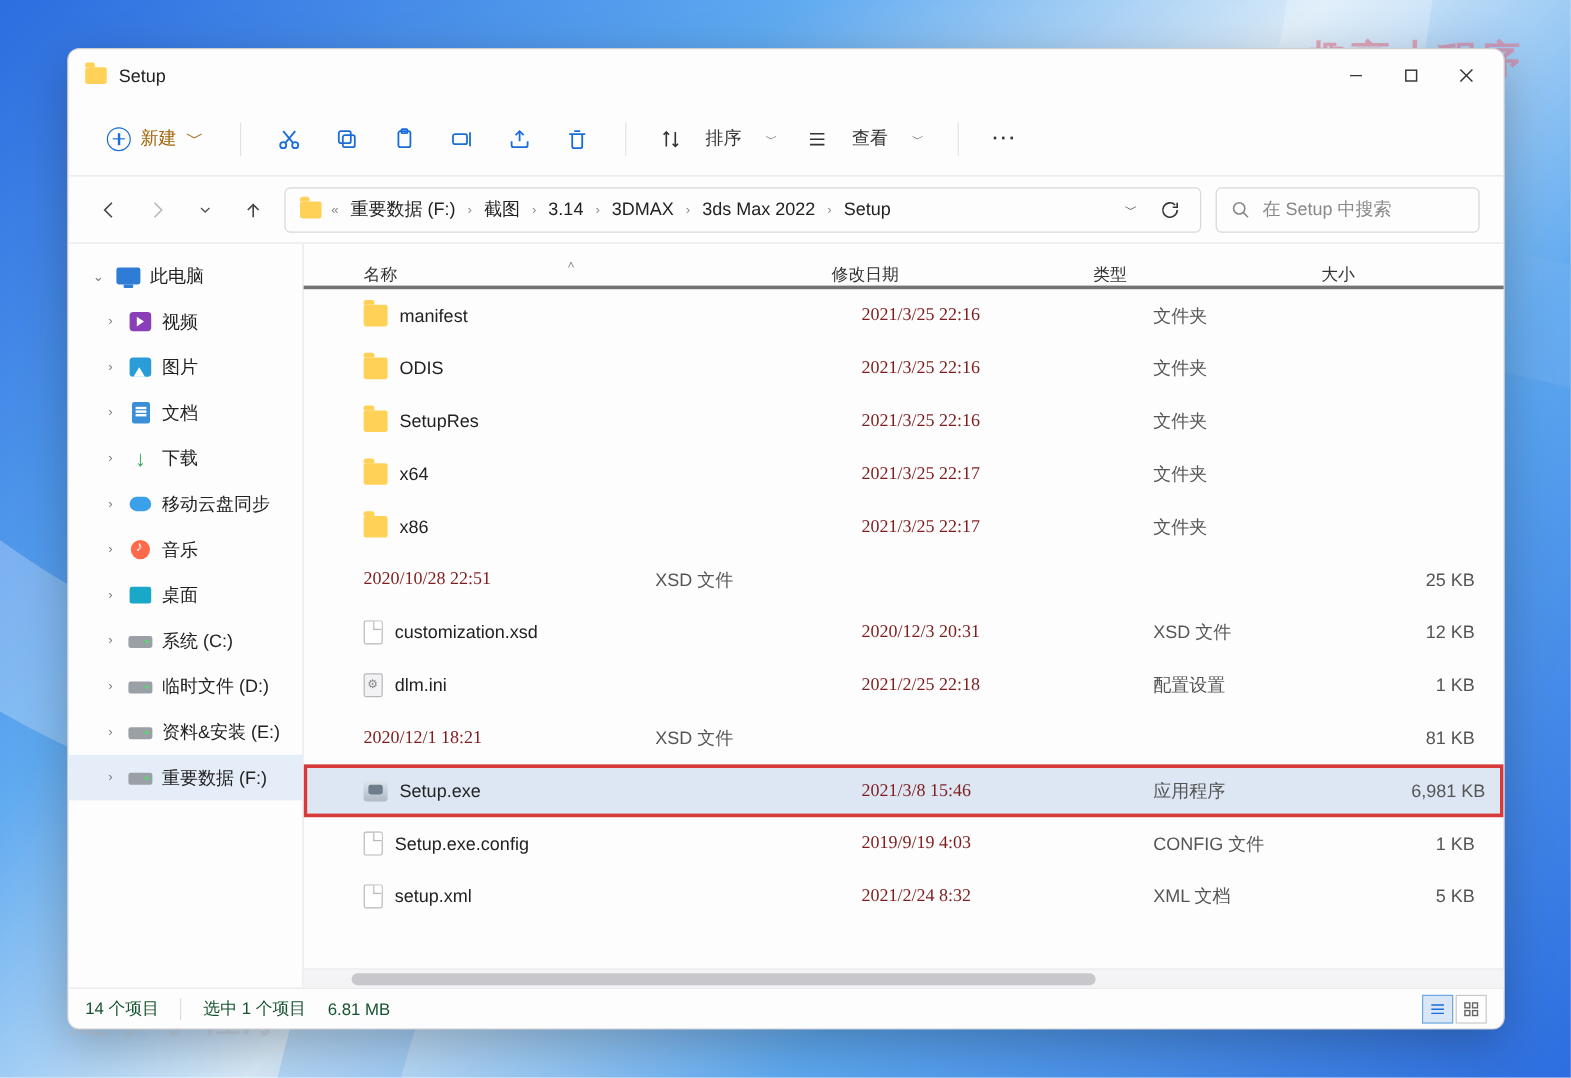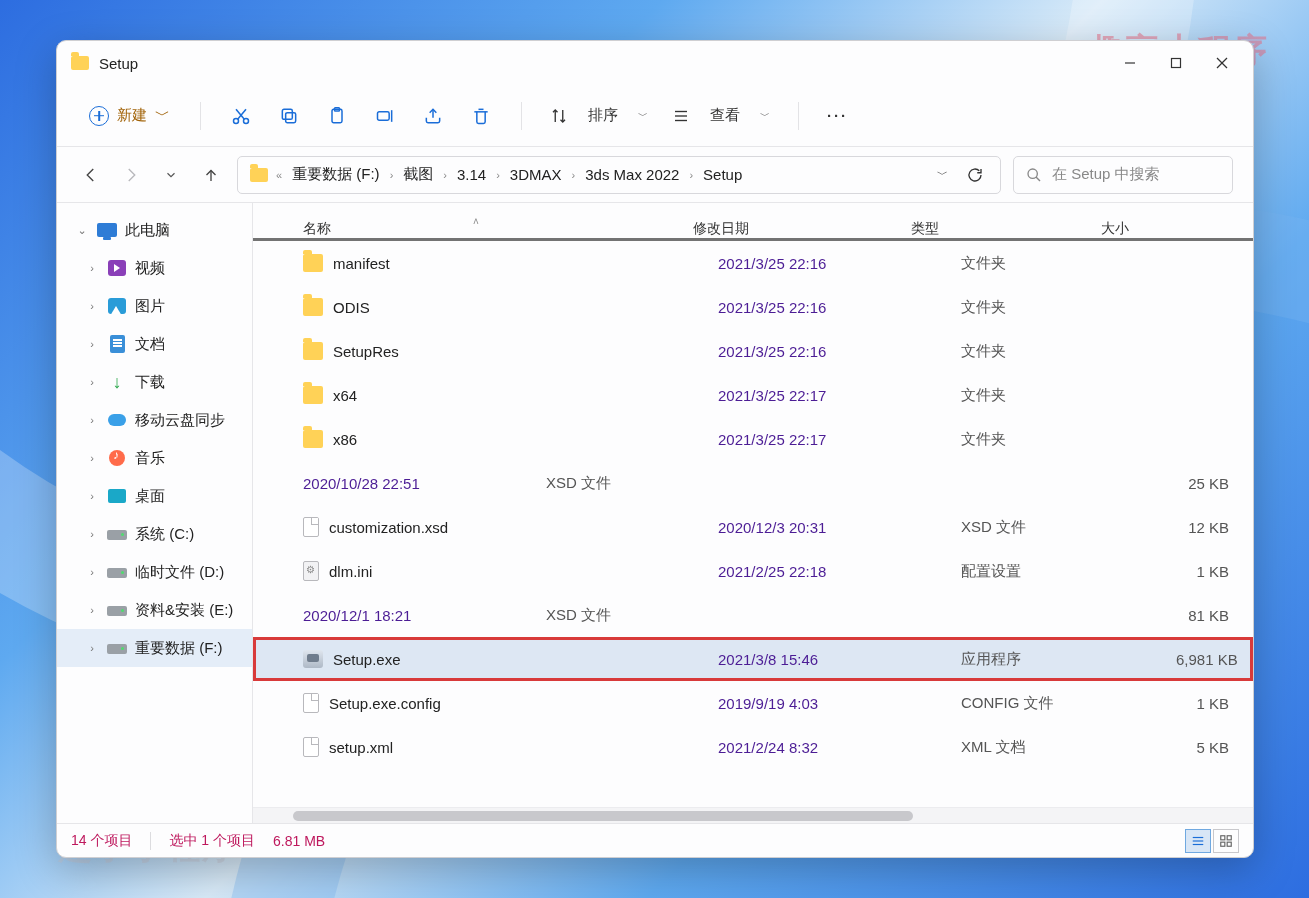--- a/index.html
+++ b/index.html
@@ -127,36 +127,36 @@
   .colhdr .c-type{flex:0 0 190px;}
   .colhdr .c-size{flex:1;text-align:left;}
   .filelist{flex:1;overflow-y:auto;overflow-x:auto;}
   .row{
     display:flex;align-items:center;height:44px;
     padding:0 18px 0 50px;color:#222;gap:25px;
   }
   .row.sel{background:#dde7f3;}
   .row.hl{outline:3px solid #d83a3a;outline-offset:-3px;}
   .row .c-name{flex:0 0 390px;display:flex;align-items:center;gap:10px;}
-  .row .c-date{flex:0 0 218px;color:#4c1d95;}
+  .row .c-date{flex:0 0 218px;color:#7f1d1d;font-family:Liberation Serif, serif;}
   .row .c-type{flex:0 0 190px;color:#555;}
   .row .c-size{flex:1;text-align:right;color:#555;padding-right:6px;white-space:nowrap;}
   .fico{width:20px;height:18px;flex-shrink:0;}
   .fico.folder{background:#ffd257;border-radius:2px;position:relative;}
   .fico.folder::before{content:"";position:absolute;top:-4px;left:0;width:9px;height:4px;background:#ffd257;border-radius:2px 2px 0 0;}
   .fico.file{width:16px;height:20px;background:#fff;border:1.4px solid #b8b8bc;border-radius:2px;position:relative;}
   .fico.file::before{content:"";position:absolute;top:0;right:0;width:6px;height:6px;background:#fff;border-left:1.4px solid #b8b8bc;border-bottom:1.4px solid #b8b8bc;}
   .fico.cfg{width:16px;height:20px;background:#f2f2f4;border:1.4px solid #b8b8bc;border-radius:2px;position:relative;}
   .fico.cfg::after{content:"⚙";position:absolute;top:2px;left:2px;font-size:10px;color:#888;}
   .fico.exe{width:20px;height:18px;background:linear-gradient(#dfe6ee,#aeb9c6);border-radius:3px;position:relative;}
   .fico.exe::after{content:"";position:absolute;top:4px;left:4px;width:12px;height:8px;background:#6f7c8c;border-radius:2px;}
   .status{
     height:34px;border-top:1px solid #e6e6e9;
     display:flex;align-items:center;padding:0 14px;gap:18px;
-    font-size:14px;color:#be185d;
+    font-size:14px;color:#14532d;
   }
   .status .vsmall{width:1px;height:18px;background:#dcdcdf;}
   .status .viewbtns{margin-left:auto;display:flex;gap:2px;}
   .status .vb{width:26px;height:24px;border:1px solid #c8c8cc;display:flex;align-items:center;justify-content:center;font-size:13px;color:#555;}
   .status .vb.act{background:#d8e6f6;border-color:#6fa8e0;color:#1a6dd8;}
   .hscroll{height:16px;background:#f4f4f6;position:relative;border-top:1px solid #ececef;}
   .hscroll .thumb{position:absolute;left:40px;top:3px;height:10px;width:620px;background:#c8c8cc;border-radius:5px;}
   .chev{display:inline-block;}
 </style>
 </head>

